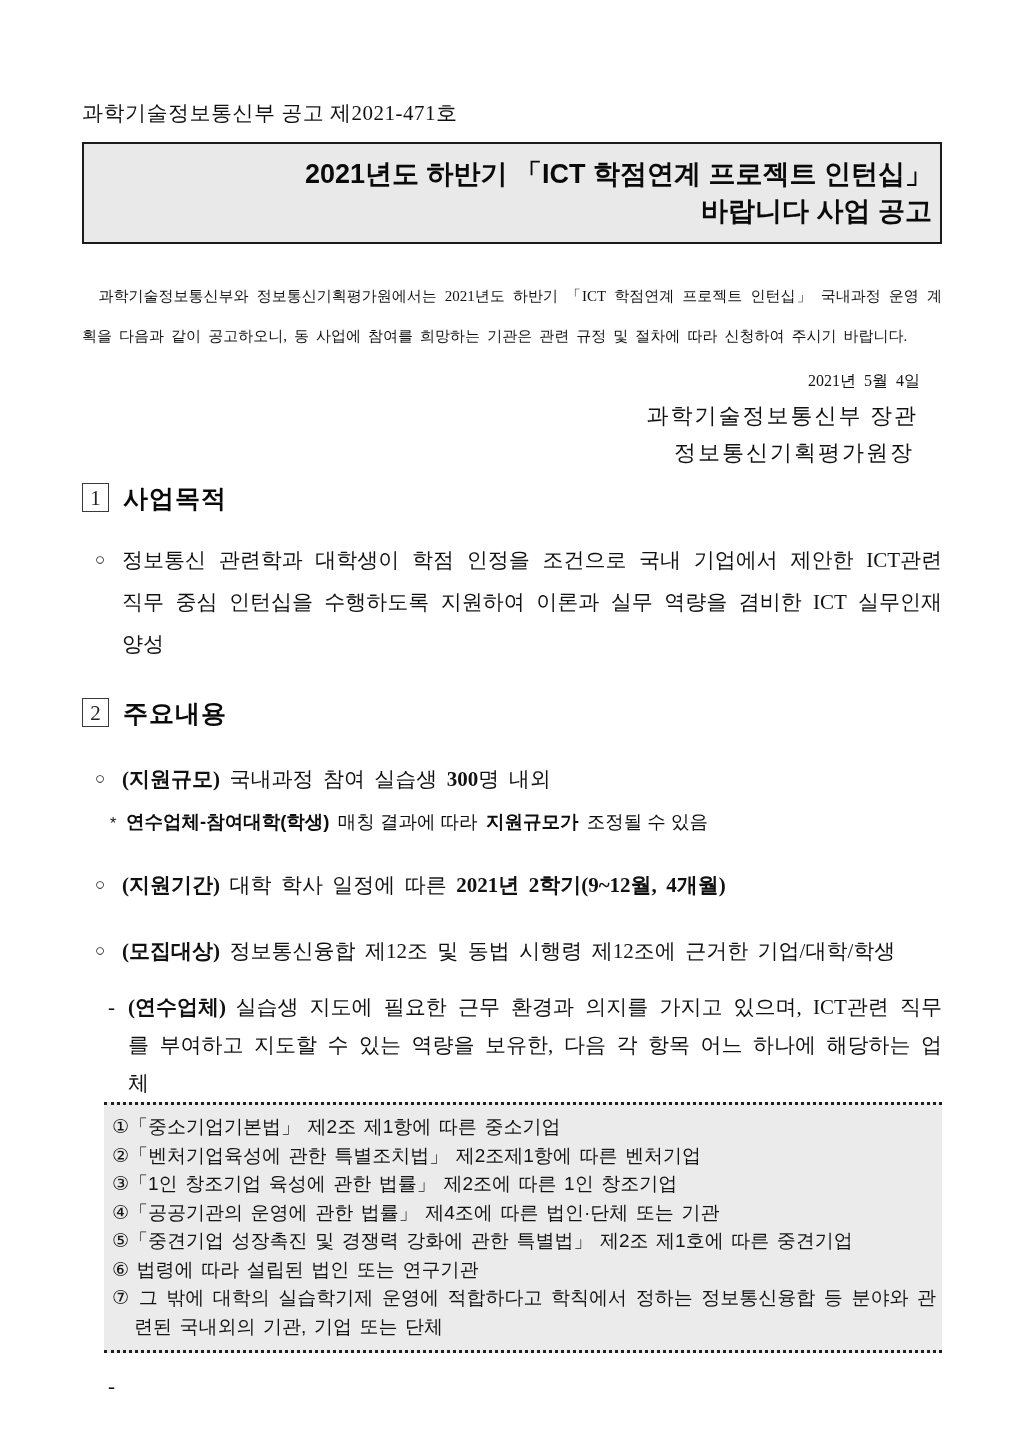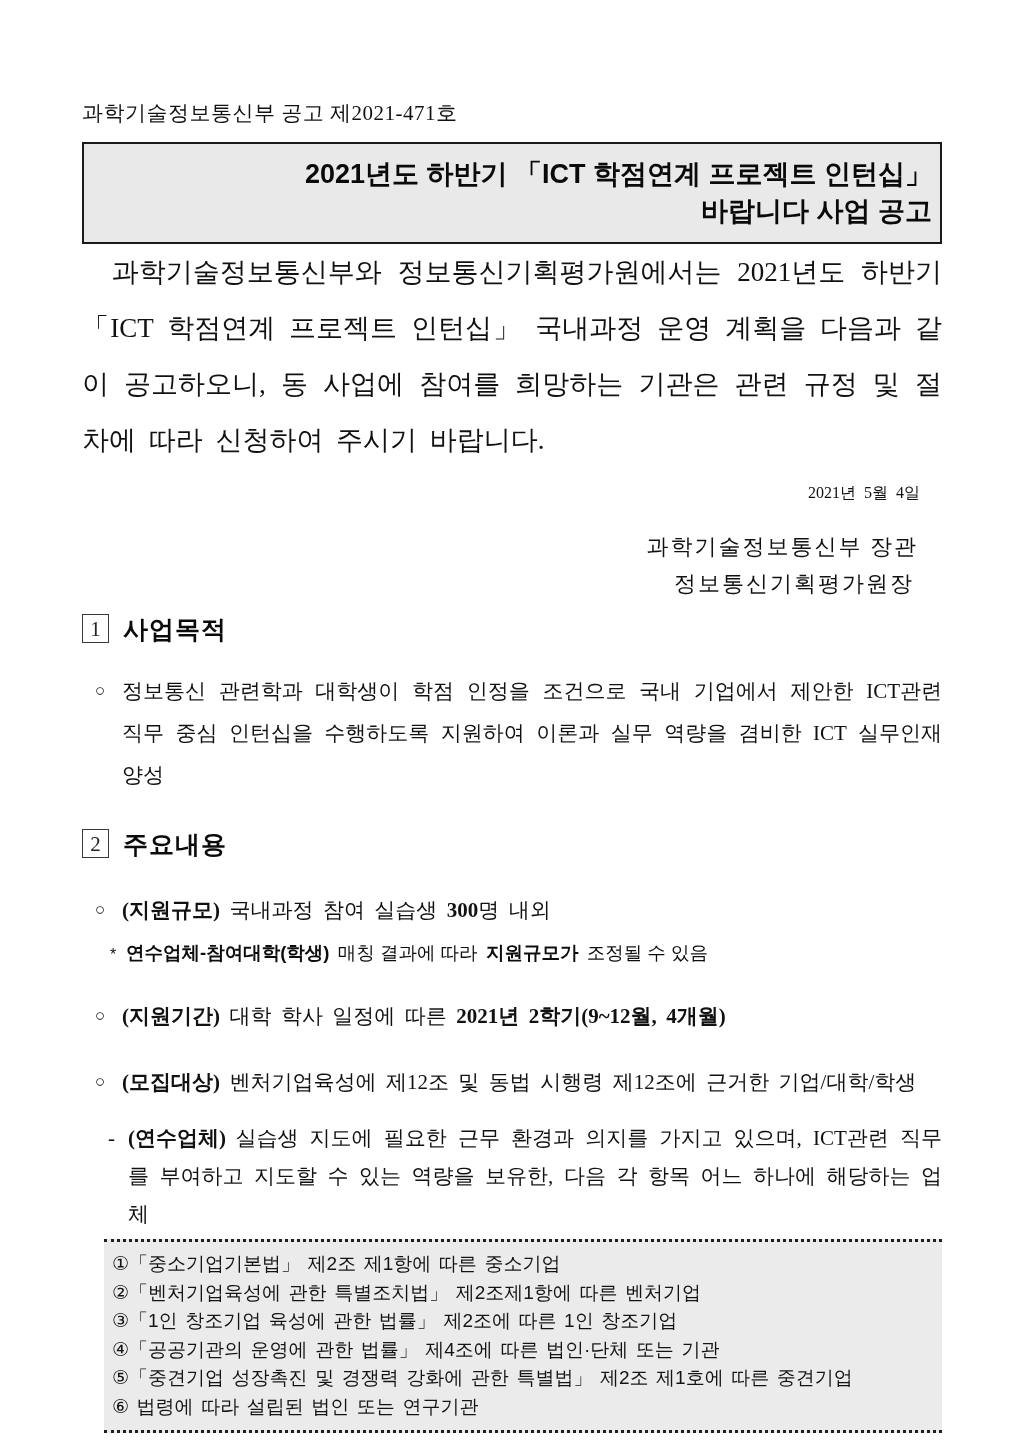--- a/index.html
+++ b/index.html
@@ -27,42 +27,43 @@
   }
   .title-box .t-line {
     font-family: "Liberation Sans", "DejaVu Sans", sans-serif;
     font-weight: 700;
     font-size: 27px;
     line-height: 37px;
     color: #0a0a0a;
   }
 
   .intro {
-    font-size: 27px;
-    line-height: 56px;
+    margin-top: 32px;
+    font-size: 15px;
+    line-height: 40px;
     text-align: justify;
     word-spacing: 0.22em;
     text-indent: 1.1em;
   }
 
   .date-line {
     margin-top: 12px;
     font-size: 16px;
     line-height: 26px;
     text-align: right;
     padding-right: 22px;
     white-space: pre;
   }
   .sig-line {
     font-size: 22px;
     line-height: 27px;
     text-align: right;
     letter-spacing: 2px;
   }
-  .sig-1 { margin-top: 27px; padding-right: 24px; }
+  .sig-1 { margin-top: 8px; padding-right: 24px; }
   .sig-2 { margin-top: 10px; padding-right: 28px; }
 
   .sec-header { margin-top: 16px; }
   .sec-header .sec-num {
     display: inline-block;
     width: 27px; height: 29px;
     border: 1px solid #3a3a3a;
     text-align: center;
     font-size: 21px; line-height: 28px;
     font-family: "Liberation Serif", "DejaVu Serif", serif;
@@ -112,21 +113,20 @@
     padding-left: 46px;
     font-size: 21px;
     line-height: 38px;
     text-align: justify;
     word-spacing: 0.18em;
   }
   .dash-item .marker { position: absolute; left: 26px; top: 0; }
   .u-item { line-height: 34px; }
 
   .law-box {
-    margin-top: 6px;
     margin-left: 22px;
     background: #ebebeb;
     border-top: 3px dotted #1f1f1f;
     border-bottom: 3px dotted #1f1f1f;
     padding: 8px 6px 9px 4px;
   }
   .law-item {
     font-family: "Liberation Sans", "DejaVu Sans", sans-serif;
     font-size: 19px;
     line-height: 28.5px;
@@ -160,30 +160,31 @@
   <div class="bullet b-one"><span class="marker">○</span><span>정보통신 관련학과 대학생이 학점 인정을 조건으로 국내 기업에서 제안한 ICT관련 직무 중심 인턴십을 수행하도록 지원하여 이론과 실무 역량을 겸비한 ICT 실무인재 양성</span></div>
 
   <div class="sec-header" style="margin-top:32px;"><span class="sec-num">2</span><span class="sec-title">주요내용</span></div>
 
   <div class="bullet mt-28"><span class="marker">○</span><b class="kw sp-r">(지원규모)</b><span class="sp-r">국내과정 참여 실습생</span><b class="kw">300</b><span>명 내외</span></div>
 
   <div class="note"><span class="marker">*</span><b class="kw sp-r">연수업체-참여대학(학생)</b><span class="sp-r">매칭 결과에 따라</span><b class="kw sp-r">지원규모가</b><span>조정될 수 있음</span></div>
 
   <div class="bullet mt-28"><span class="marker">○</span><b class="kw sp-r">(지원기간)</b><span class="sp-r">대학 학사 일정에 따른</span><b class="kw">2021년 2학기(9~12월, 4개월)</b></div>
 
-  <div class="bullet mt-22"><span class="marker">○</span><b class="kw sp-r">(모집대상)</b><span>벤처기업육성에 제12조 및 동법 시행령 제12조에 근거한 기업/대학/학생</span></div>
+  <div class="bullet mt-22"><span class="marker">○</span><b class="kw sp-r">(모집대상)</b><span>정보통신융합 제12조 및 동법 시행령 제12조에 근거한 기업/대학/학생</span></div>
 
   <div class="dash-item"><span class="marker">-</span><b class="kw sp-r">(연수업체)</b><span>실습생 지도에 필요한 근무 환경과 의지를 가지고 있으며, ICT관련 직무를 부여하고 지도할 수 있는 역량을 보유한, 다음 각 항목 어느 하나에 해당하는 업체</span></div>
 
   <div class="law-box">
     <div class="law-item">①「중소기업기본법」 제2조 제1항에 따른 중소기업</div>
     <div class="law-item">②「벤처기업육성에 관한 특별조치법」 제2조제1항에 따른 벤처기업</div>
     <div class="law-item">③「1인 창조기업 육성에 관한 법률」 제2조에 따른 1인 창조기업</div>
     <div class="law-item">④「공공기관의 운영에 관한 법률」 제4조에 따른 법인·단체 또는 기관</div>
     <div class="law-item">⑤「중견기업 성장촉진 및 경쟁력 강화에 관한 특별법」  제2조 제1호에 따른 중견기업</div>
     <div class="law-item">⑥ 법령에 따라 설립된 법인 또는 연구기관</div>
+    <div class="law-item">⑦ 그 밖에 대학의 실습학기제 운영에 적합하다고 학칙에서 정하는 정보통신융합 등 분야와 관련된 국내외의 기관, 기업 또는 단체</div>
   </div>
 
   <div class="dash-item u-item">
       <span class="marker">-</span>
     </div>
 
 </div>
 
 </body></html>

